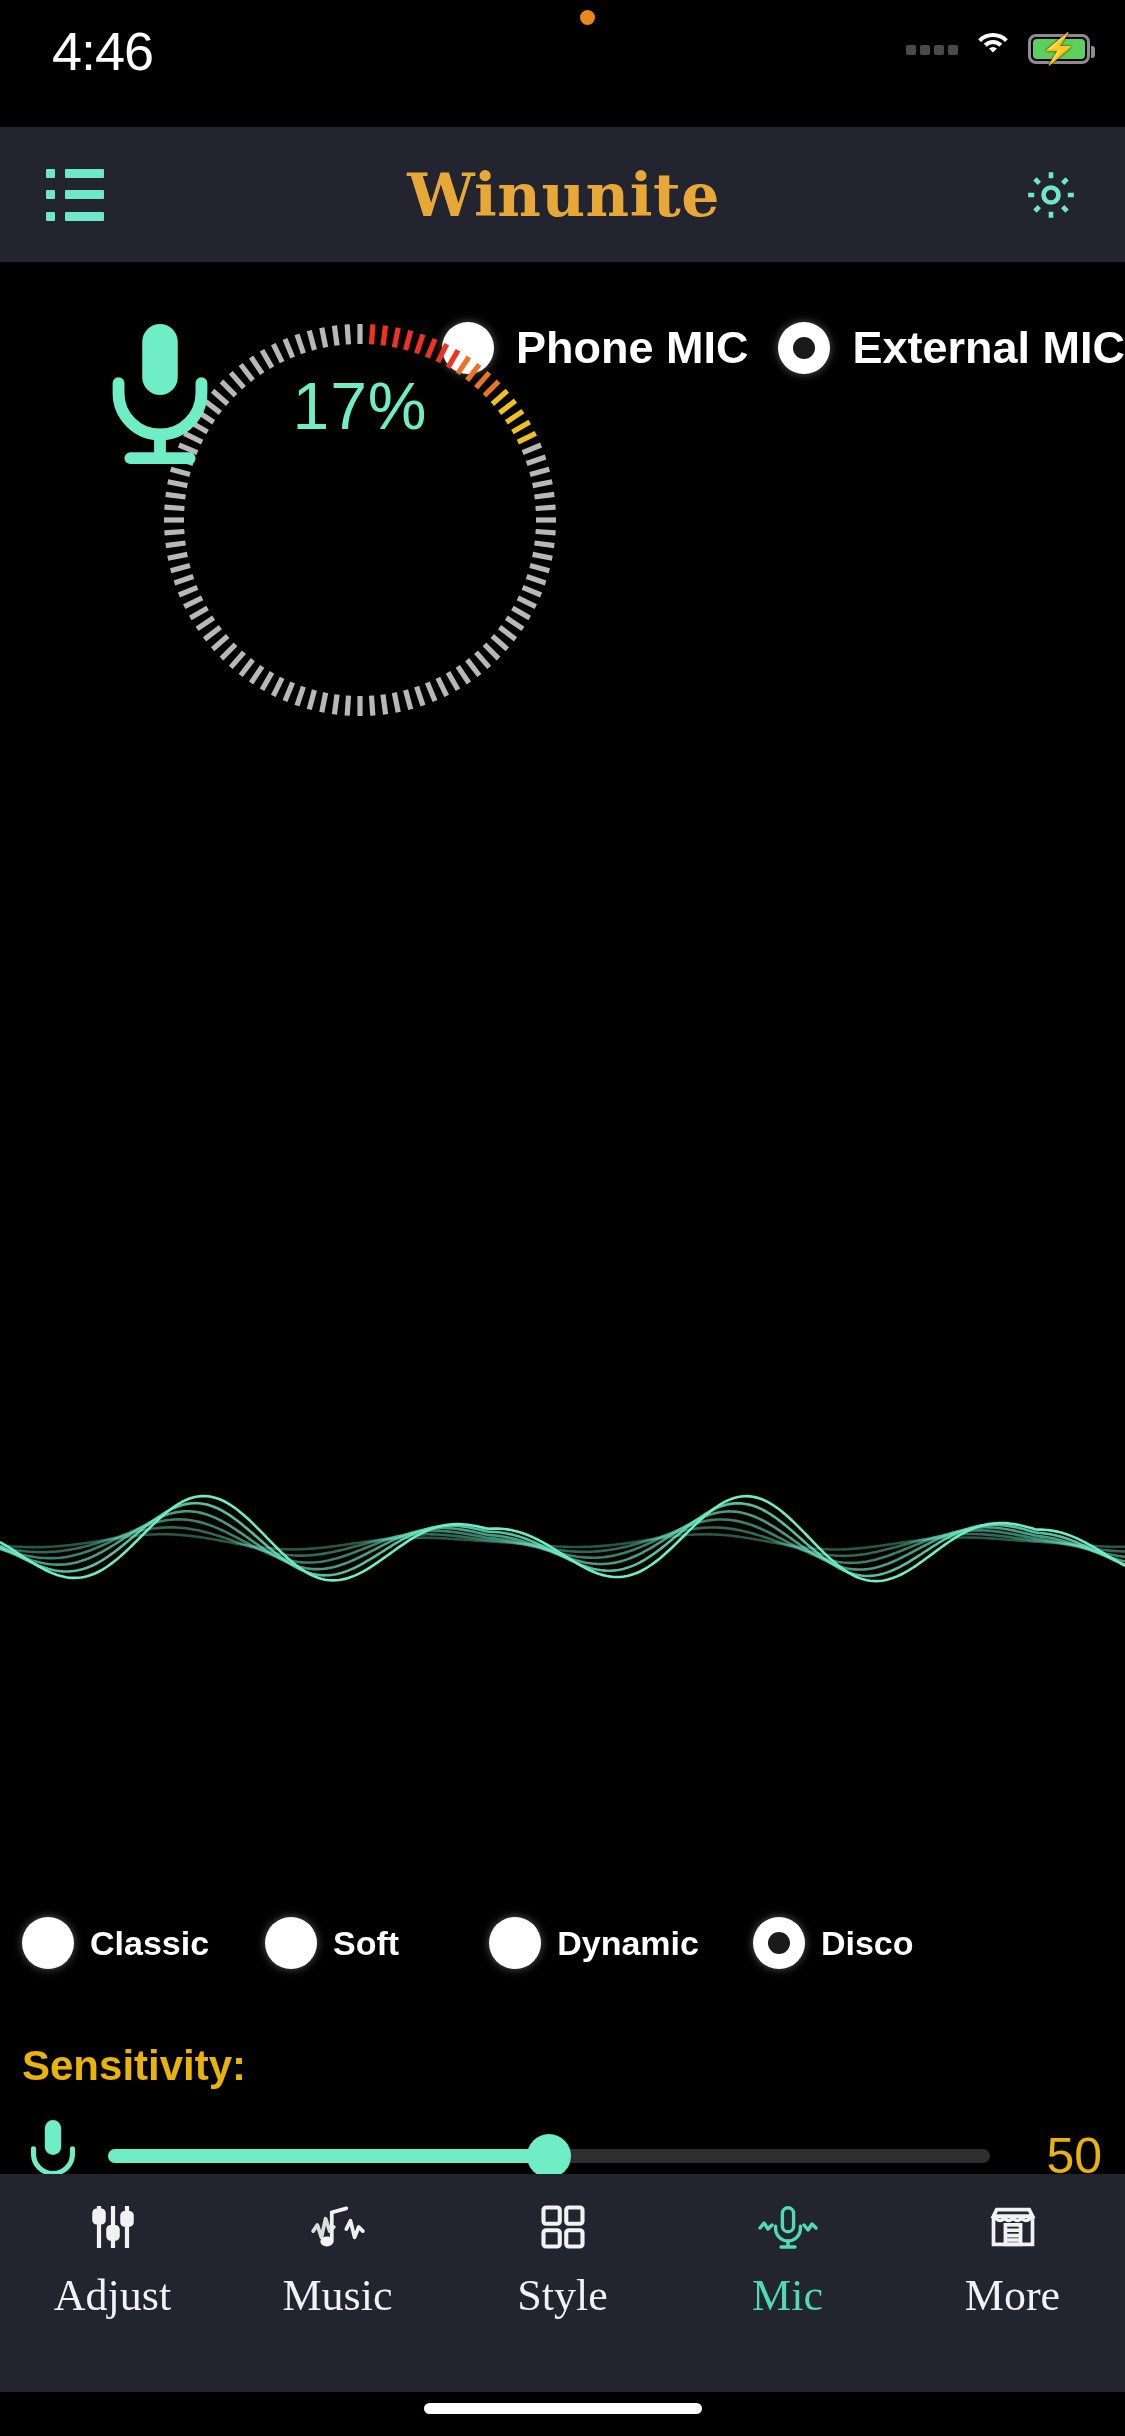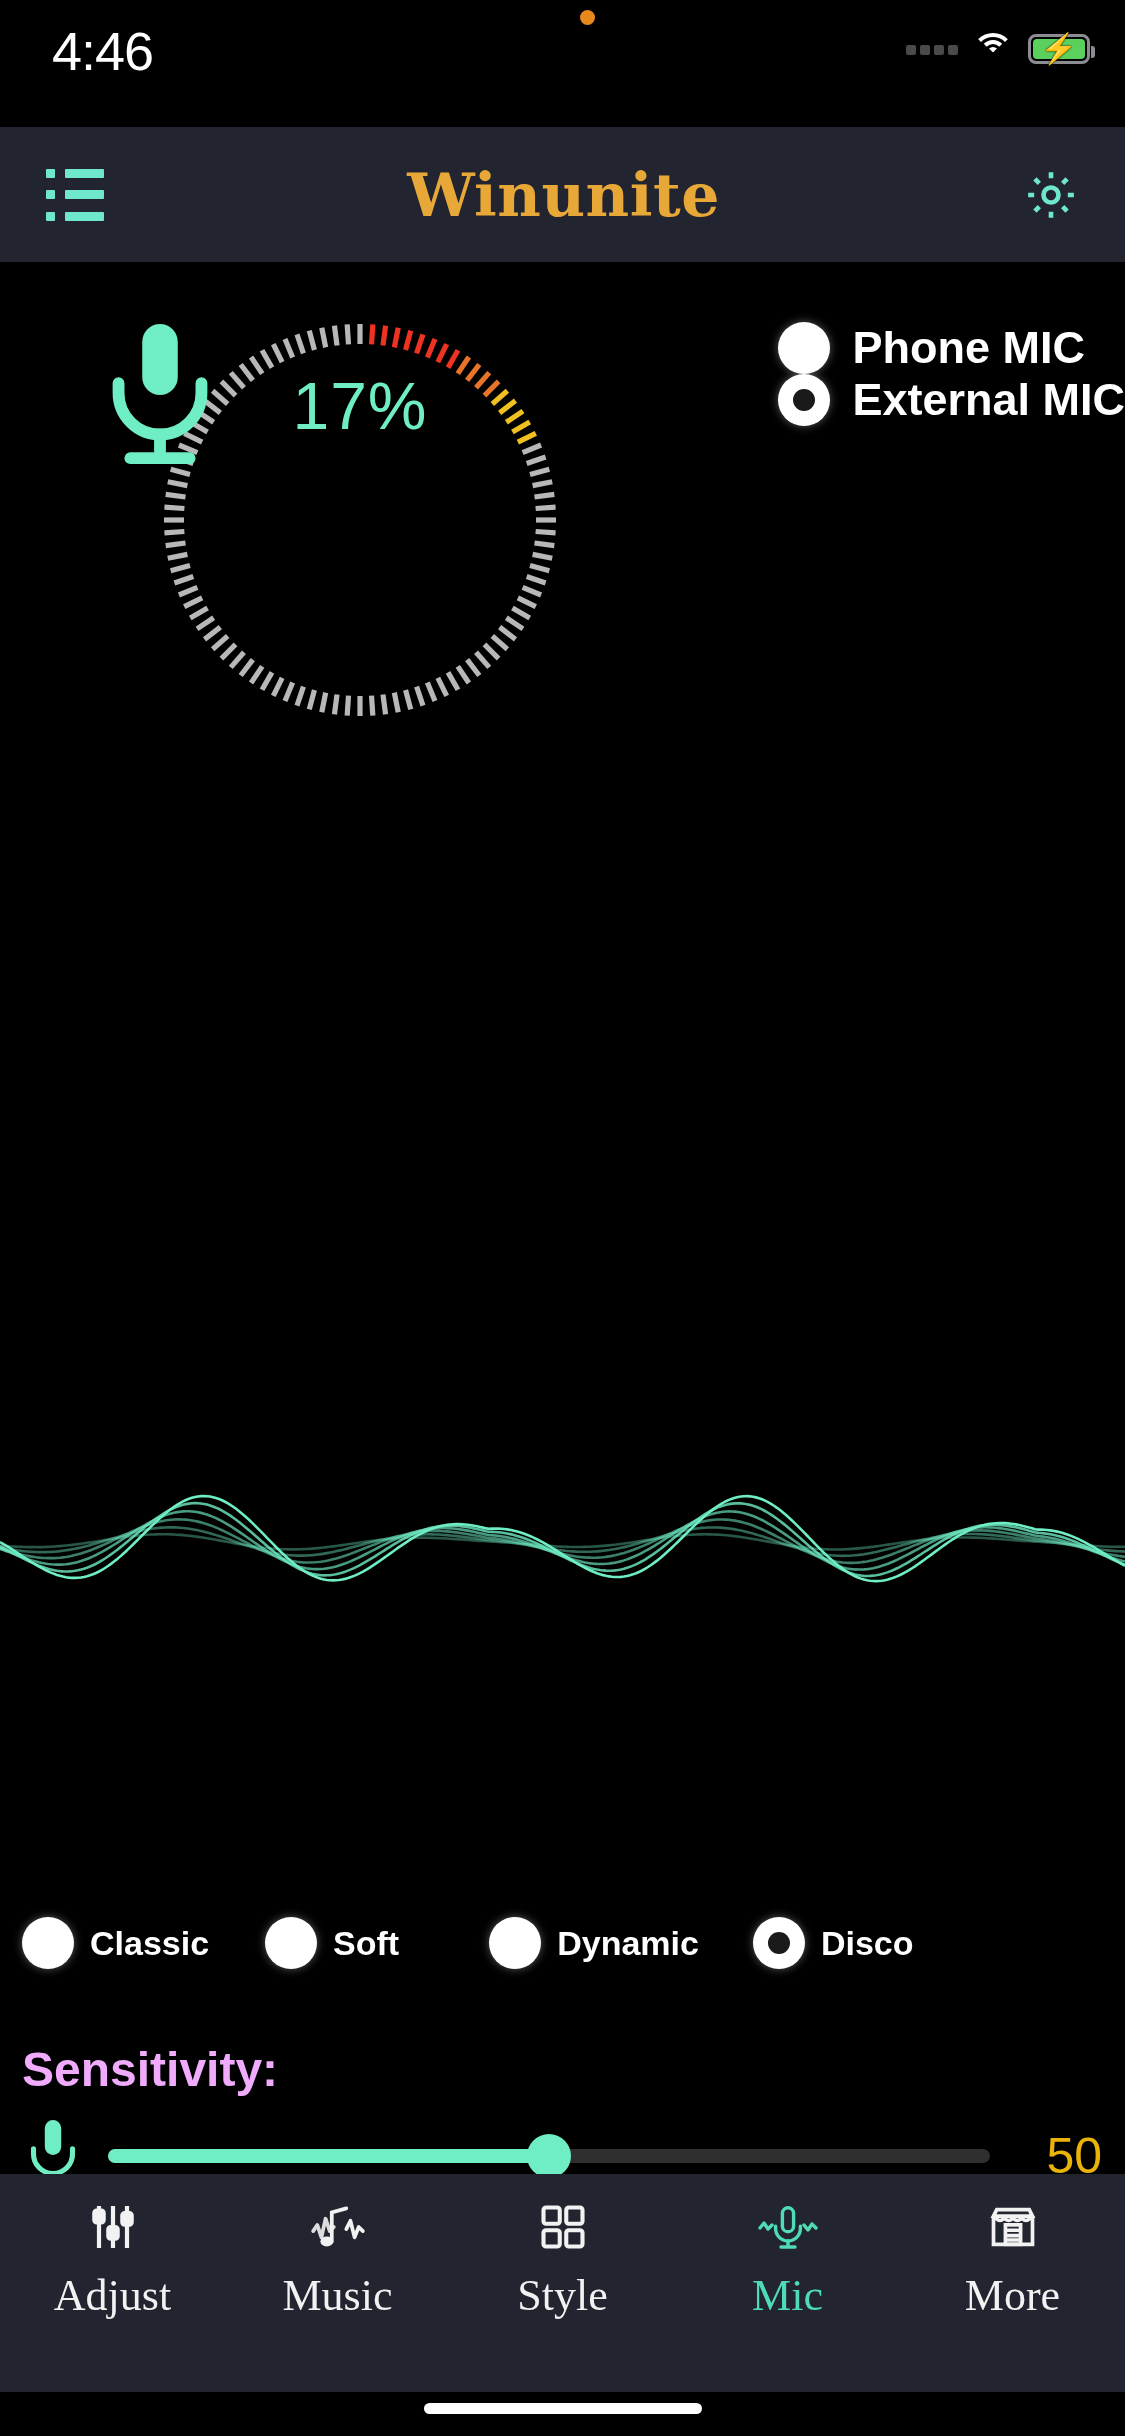--- a/index.html
+++ b/index.html
@@ -29,21 +29,21 @@
   .ic-list{width:58px;height:52px;display:flex;flex-direction:column;justify-content:space-between;cursor:pointer;}
   .ic-list i{display:flex;align-items:center;gap:10px;}
   .ic-list i::before{content:"";width:9px;height:9px;background:#6fe7cd;border-radius:1px;}
   .ic-list i::after{content:"";width:39px;height:9px;background:#6fe7cd;border-radius:1px;}
   .ic-gear{width:56px;height:56px;cursor:pointer;}
 
   
   .main{position:absolute;top:262px;left:0;width:1125px;height:1912px;background:#000;}
 
   
-  .mic-src{position:absolute;right:0;top:60px;display:flex;flex-direction:column;align-items:flex-start;}
+  .mic-src{position:absolute;right:0;top:60px;display:flex;flex-direction:row;gap:30px;align-items:flex-end;}
   .mic-row{display:flex;align-items:center;gap:22px;padding-right:0;}
   .radio{width:52px;height:52px;border-radius:50%;background:#fff;display:flex;align-items:center;justify-content:center;flex:0 0 auto;box-shadow:0 0 10px rgba(255,255,255,.35);}
   .radio.on::after{content:"";width:22px;height:22px;border-radius:50%;background:#1a1a1a;}
   .mic-row span{font-size:45px;font-weight:700;color:#fff;white-space:nowrap;}
 
   
   .gauge{position:absolute;left:160px;top:58px;width:400px;height:400px;}
   .gauge svg{position:absolute;inset:0;}
   .gauge-pct{position:absolute;left:0;right:0;top:48px;text-align:center;font-size:66px;color:#6fedc5;letter-spacing:1px;}
   .gauge-mic{position:absolute;left:50%;top:146px;transform:translateX(-50%);}
@@ -51,21 +51,21 @@
   
   .wave{position:absolute;left:0;top:1220px;width:1125px;height:120px;}
 
   
   .styles{position:absolute;left:0;top:1655px;width:1125px;display:flex;align-items:center;padding:0 22px;}
   .st-item{display:flex;align-items:center;gap:16px;}
   .st-item span{font-size:34px;font-weight:700;color:#fff;}
   .st-gap1{width:56px;} .st-gap2{width:90px;} .st-gap3{width:54px;}
 
   
-  .sens-label{position:absolute;left:22px;top:1780px;font-size:48px;font-weight:700;color:#f0abfc;}
+  .sens-label{position:absolute;left:22px;top:1780px;font-size:42px;font-weight:700;color:#eab308;}
   .sens-row{position:absolute;left:22px;top:1855px;width:1080px;display:flex;align-items:center;gap:24px;}
   .sens-track{position:relative;flex:1;height:14px;background:#2f2f2f;border-radius:7px;}
   .sens-fill{position:absolute;left:0;top:0;bottom:0;background:#6fedc5;border-radius:7px;}
   .sens-knob{position:absolute;top:50%;transform:translate(-50%,-50%);width:44px;height:44px;border-radius:50%;background:#6fedc5;}
   .sens-val{font-size:50px;color:#eab308;min-width:88px;text-align:right;}
 
   
   .tabbar{position:absolute;left:0;top:2174px;width:1125px;height:218px;background:#22242f;display:flex;align-items:flex-start;padding-top:22px;}
   .tab{flex:1;display:flex;flex-direction:column;align-items:center;gap:12px;cursor:pointer;}
   .tab-ico{height:62px;display:flex;align-items:center;justify-content:center;}

